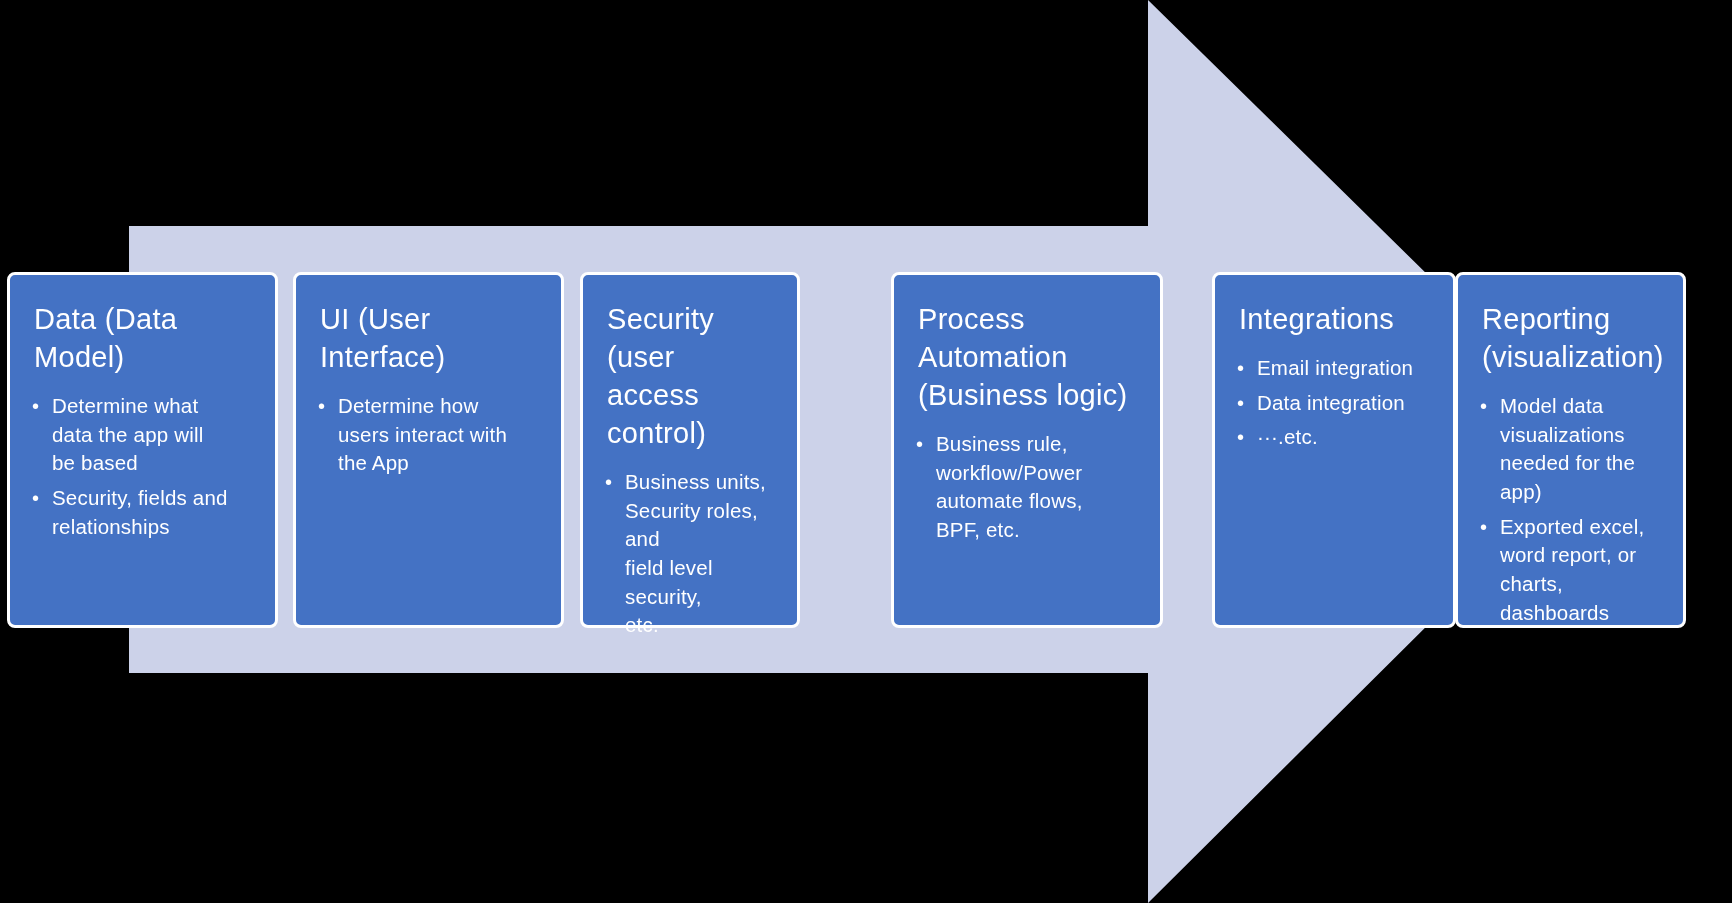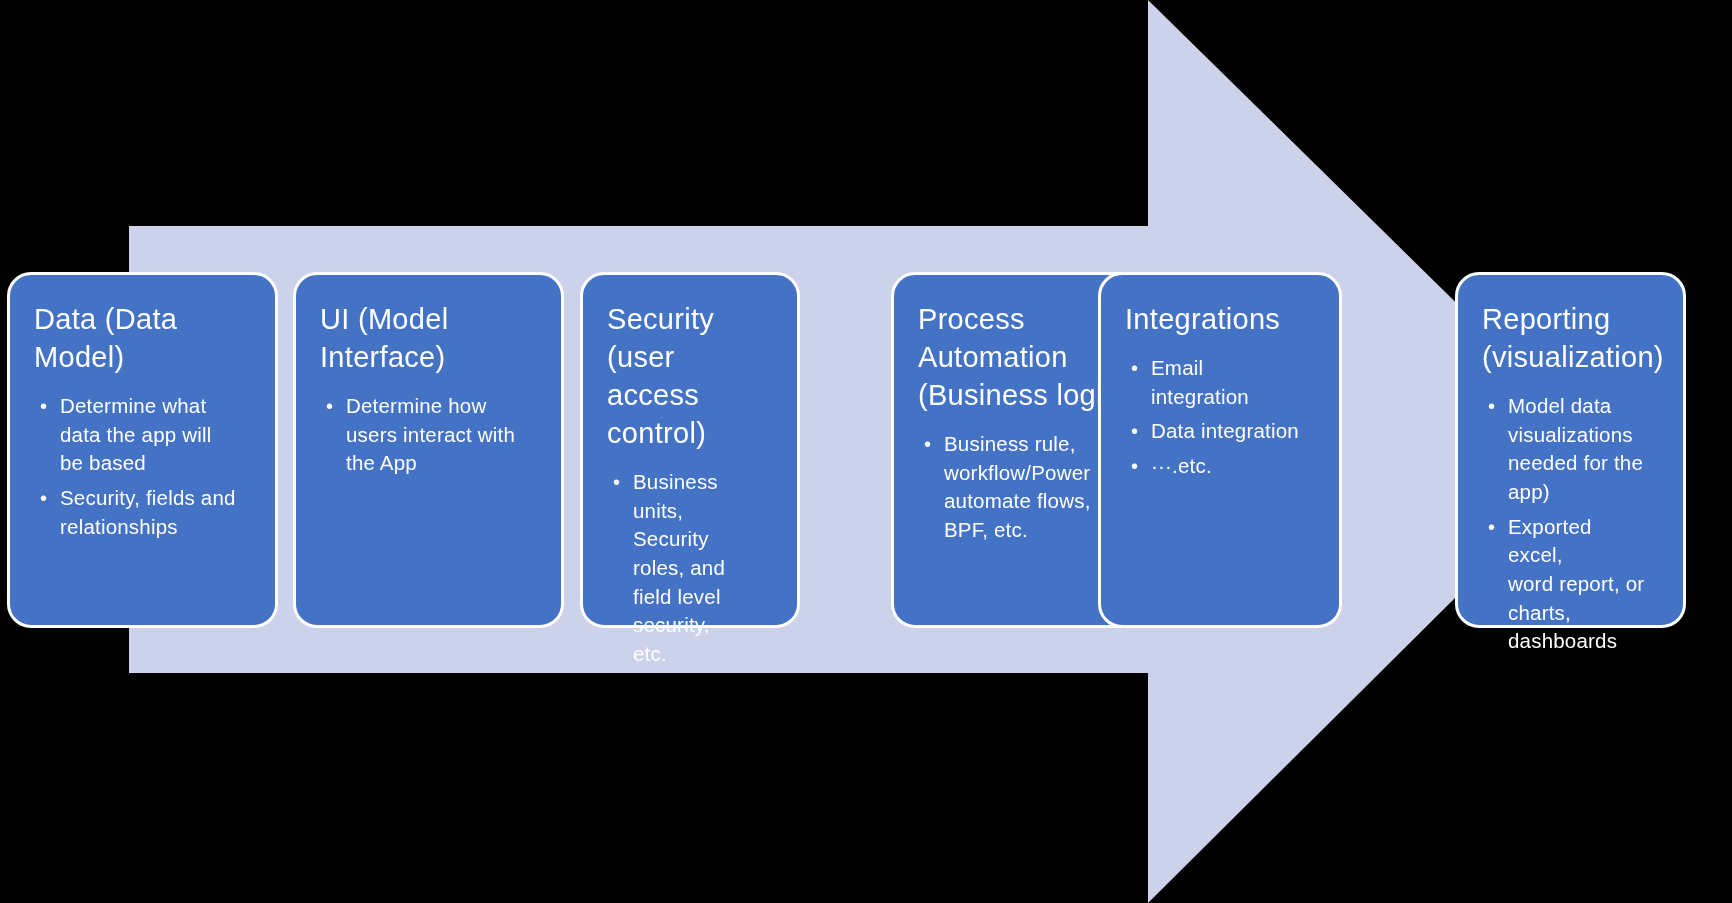--- a/index.html
+++ b/index.html
@@ -22,35 +22,35 @@
     height: 903px;
     display: block;
   }
   .stage-card {
     position: absolute;
     top: 272px;
     height: 356px;
     box-sizing: border-box;
     background: var(--card_bg, #4472C4);
     border: 3px solid var(--card_border, #FFFFFF);
-    border-radius: 24px;
+    border-radius: 8px;
     color: var(--text, #FFFFFF);
     padding: 18px 26px 0 18px;
   }
   .card-title {
     font-size: 29px;
     font-weight: 300;
     line-height: 1.31;
     letter-spacing: 0.3px;
     margin: 8px 0 15px 6px;
     white-space: pre-line;
   }
   .bullet-list {
     list-style: none;
-    margin: 12px;
+    margin: 4px;
     padding: 0;
   }
   .bullet-item {
     position: relative;
     padding-left: 20px;
     font-size: 20.5px;
     font-weight: 300;
     line-height: 1.4;
     letter-spacing: 0.2px;
     white-space: pre-line;
@@ -79,21 +79,21 @@
     <ul class="bullet-list">
       <li class="bullet-item">Determine what
 data the app will
 be based</li>
       <li class="bullet-item">Security, fields and
 relationships</li>
     </ul>
   </div>
 
   <div class="stage-card" style="left:293px; width:271px;">
-    <div class="card-title">UI (Model
+    <div class="card-title">UI (User
 Interface)</div>
     <ul class="bullet-list">
       <li class="bullet-item">Determine how
 users interact with
 the App</li>
     </ul>
   </div>
 
   <div class="stage-card" style="left:580px; width:220px;">
     <div class="card-title">Security (user
@@ -111,21 +111,21 @@
 Automation
 (Business logic)</div>
     <ul class="bullet-list">
       <li class="bullet-item">Business rule,
 workflow/Power
 automate flows,
 BPF, etc.</li>
     </ul>
   </div>
 
-  <div class="stage-card" style="left:1098px; width:244px;">
+  <div class="stage-card" style="left:1212px; width:244px;">
     <div class="card-title">Integrations</div>
     <ul class="bullet-list">
       <li class="bullet-item">Email integration</li>
       <li class="bullet-item">Data integration</li>
       <li class="bullet-item">···.etc.</li>
     </ul>
   </div>
 
   <div class="stage-card" style="left:1455px; width:231px;">
     <div class="card-title">Reporting

